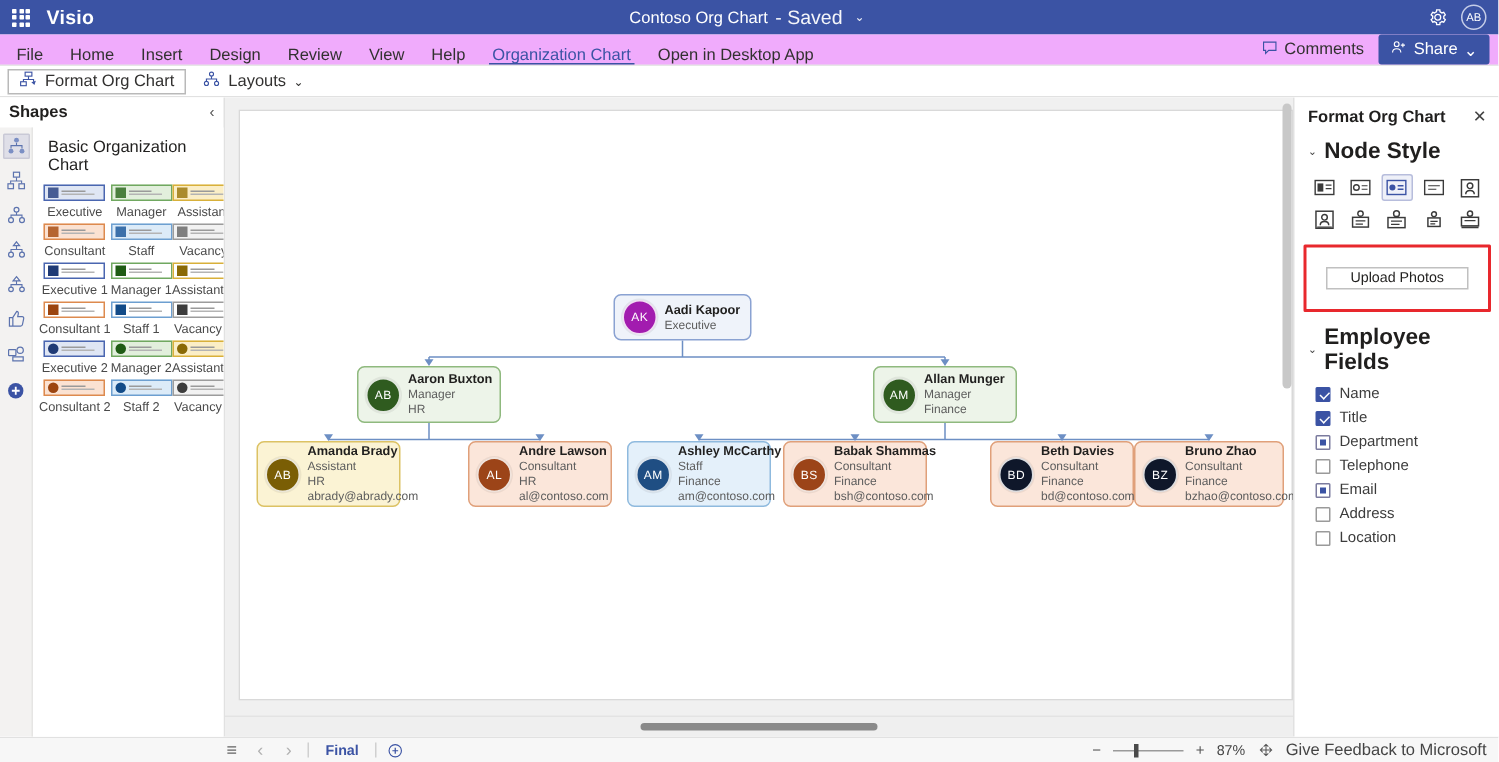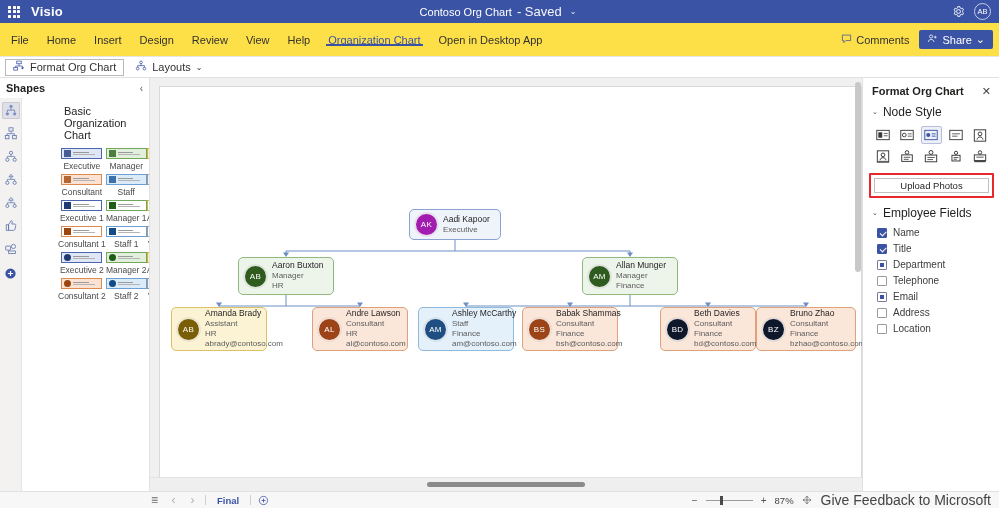--- a/index.html
+++ b/index.html
@@ -31,21 +31,21 @@
   .title-chev { font-size:8px; opacity:.9; cursor:pointer; padding:0 3px; }
   .tb-right { margin-left:auto; display:flex; align-items:center; gap:8px; padding-right:8px; }
   .gear-ic { width:15px; height:15px; display:flex; align-items:center; justify-content:center; cursor:pointer; }
   .avatar-pill {
     width:17px; height:17px; border-radius:50%; background:#3b53a4; border:1px solid #c5cde8;
     font-size:7.5px; display:flex; align-items:center; justify-content:center; color:#fff; cursor:pointer;
   }
 
   
   .menubar {
-    height:34px; background:#fde047; display:flex; align-items:center; flex:none;
+    height:21px; background:#f0abfc; display:flex; align-items:flex-end; flex:none;
     border-bottom:1px solid #e6e6e6; position:relative;
   }
   .mitem {
     display:flex; align-items:center; padding:0 9px; font-size:11px; color:#323130; cursor:pointer;
     white-space:nowrap; position:relative;
   }
   .mitem.file { padding-left:11px; }
   .mitem.active { color:#3b53a4; }
   .mitem.active::after {
     content:""; position:absolute; left:7px; right:7px; bottom:0; height:1.5px; background:#3b53a4;
@@ -76,21 +76,21 @@
   .collapse-ic { margin-left:auto; font-size:10px; color:#555; cursor:pointer; }
   .search-row { padding:2px 7px 5px 7px; flex:none; }
   .search-box {
     height:17px; border:1px solid #c8c6c4; display:flex; align-items:center; padding:0 4px; background:#fff;
   }
   .search-box input {
     border:none; outline:none; font-size:10px; font-family:inherit; flex:1; color:#323130; background:transparent;
   }
   .search-box input::placeholder { color:#a6a6a6; }
   .search-ic { width:11px; height:11px; flex:none; cursor:pointer; }
-  .shapes-body { flex:1; display:flex; min-height:0;gap:32px; }
+  .shapes-body { flex:1; display:flex; min-height:0; }
   .stencil-rail {
     width:22px; flex:none; background:#f3f2f1; border-right:1px solid #e6e5e4;
     display:flex; flex-direction:column; align-items:center; padding-top:4px; gap:6px;
   }
   .rail-ic {
     width:18px; height:17px; display:flex; align-items:center; justify-content:center; cursor:pointer; border-radius:1px;
   }
   .rail-ic.sel { background:#dfdfe8; border:1px solid #c9c9d6; }
   .rail-add { margin-top:2px; }
   .stencil-main { flex:1; background:#fff; overflow:hidden; padding:4px 0 0 0; }
@@ -121,49 +121,49 @@
   .node {
     position:absolute; border-radius:5px; display:flex; align-items:center; gap:5px;
     padding:4px 7px 4px 5px; border:1px solid; background:#fff;
   }
   .node .av {
     width:23px; height:23px; border-radius:50%; flex:none; display:flex; align-items:center;
     justify-content:center; font-size:8px; color:#fff; letter-spacing:.3px;
     border:1.5px solid rgba(255,255,255,.85); box-shadow:0 0 0 1px rgba(0,0,0,.06);
   }
   .node .txt { display:flex; flex-direction:column; justify-content:center; min-width:0; }
-  .node .n-name { font-size:8.5px; font-weight:normal; color:#201f1e; line-height:1.25; white-space:nowrap; }
+  .node .n-name { font-size:8.5px; font-weight:bold; color:#201f1e; line-height:1.25; white-space:nowrap; }
   .node .n-line { font-size:8px; color:#5d5d5d; line-height:1.28; white-space:nowrap; }
 
   .v-scroll {
     position:absolute; right:1px; top:4px; width:6px; height:190px; background:#c8c8c8; border-radius:3px;
   }
   .h-scrollbar-area {
     height:14px; flex:none; background:#efefef; border-top:1px solid #e3e3e3;
     display:flex; align-items:center; justify-content:center;
   }
   .h-thumb { width:158px; height:5px; background:#8a8a8a; border-radius:3px; cursor:pointer; }
 
   
   .fmt-pane {
     width:137px; flex:none; background:#fff; border-left:1px solid #e1e1e1; display:flex; flex-direction:column;
   }
   .fmt-head { display:flex; align-items:center; padding:7px 8px 5px 9px; }
   .fmt-title { font-size:11px; font-weight:bold; color:#201f1e; }
   .fmt-close { margin-left:auto; font-size:11px; color:#444; cursor:pointer; line-height:1; }
   .sec-head { display:flex; align-items:center; gap:5px; padding:3px 8px 4px 9px; cursor:pointer; }
   .sec-chev { font-size:7px; color:#444; }
-  .sec-title { font-size:12px; font-weight:normal; color:#201f1e;text-align:right; }
+  .sec-title { font-size:15px; font-weight:bold; color:#201f1e; }
   .style-grid { display:grid; grid-template-columns:repeat(5,1fr); gap:3px; padding:3px 8px 2px 9px; }
   .style-cell {
     height:18px; display:flex; align-items:center; justify-content:center; cursor:pointer; border-radius:2px;
     border:1px solid transparent;
   }
   .style-cell.sel { border-color:#b7bddc; background:#eef0f8; }
-  .upload-wrap { margin:6px 5px 2px 6px; border:2px solid #e8282d; padding:3px; border-radius:1px; }
+  .upload-wrap { margin:6px 5px 2px 6px; border:2px solid #e8282d; padding:13px; border-radius:1px; }
   .upload-btn {
     height:15px; border:1px solid #c0c0c0; background:#fff; display:flex; align-items:center;
     justify-content:center; font-size:9.5px; color:#201f1e; cursor:pointer;
   }
   .fields { padding:2px 8px 0 14px; display:flex; flex-direction:column; gap:3px; }
   .field-row { display:flex; align-items:center; gap:6px; cursor:pointer; height:13px; }
   .cb { width:10px; height:10px; flex:none; border-radius:1px; position:relative; }
   .cb.on { background:#3b53a4; border:1px solid #3b53a4; }
   .cb.on::after {
     content:""; position:absolute; left:2px; top:2.5px; width:5px; height:2.5px;
@@ -182,21 +182,21 @@
     display:flex; align-items:center; padding:0 6px; gap:6px;
   }
   .sb-ic { width:13px; height:11px; display:flex; align-items:center; justify-content:center; cursor:pointer; color:#666; }
   .sb-div { width:1px; height:10px; background:#d0d0d0; }
   .page-tab { font-size:9.5px; font-weight:bold; color:#3b53a4; padding:0 5px; cursor:pointer; }
   .sb-right { margin-left:auto; display:flex; align-items:center; gap:7px; padding-right:2px; }
   .zoom-minus,.zoom-plus { font-size:10px; color:#555; cursor:pointer; width:8px; text-align:center; }
   .zoom-track { width:47px; height:1px; background:#9a9a9a; position:relative; cursor:pointer; }
   .zoom-knob { position:absolute; left:14px; top:-4px; width:3px; height:9px; background:#4a4a4a; }
   .zoom-pct { font-size:9.5px; color:#444; }
-  .feedback { font-size:14px; color:#444; cursor:pointer;text-align:center; }
+  .feedback { font-size:11px; color:#444; cursor:pointer;text-align:center; }
 </style>
 </head>
 <body>
 
 <div class="app">
 
   <div class="titlebar">
     <div class="waffle">
       <div class="waffle-grid">
         <i></i>
@@ -583,21 +583,21 @@
                   <div class="n-line">Manager</div>
                   <div class="n-line">Finance</div>
                 </div>
               </div>
               <div class="node" style="left: 11px; top: 220px; width: 96px; height: 44px; background: rgb(251, 243, 212); border-color: rgb(220, 194, 100);">
                 <div class="av" style="background: rgb(122, 94, 5);">AB</div>
                 <div class="txt">
                   <div class="n-name">Amanda Brady</div>
                   <div class="n-line">Assistant</div>
                   <div class="n-line">HR</div>
-                  <div class="n-line">abrady@contoso.com</div>
+                  <div class="n-line">abrady@abrady.com</div>
                 </div>
               </div>
               <div class="node" style="left: 152px; top: 220px; width: 96px; height: 44px; background: rgb(251, 230, 218); border-color: rgb(224, 160, 122);">
                 <div class="av" style="background: rgb(156, 68, 24);">AL</div>
                 <div class="txt">
                   <div class="n-name">Andre Lawson</div>
                   <div class="n-line">Consultant</div>
                   <div class="n-line">HR</div>
                   <div class="n-line">al@contoso.com</div>
                 </div>

